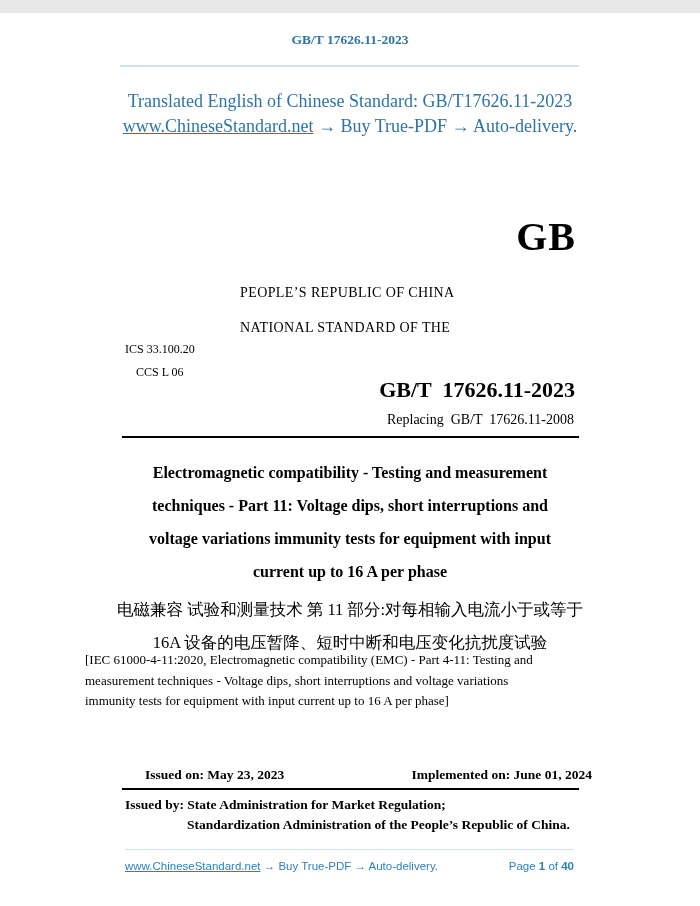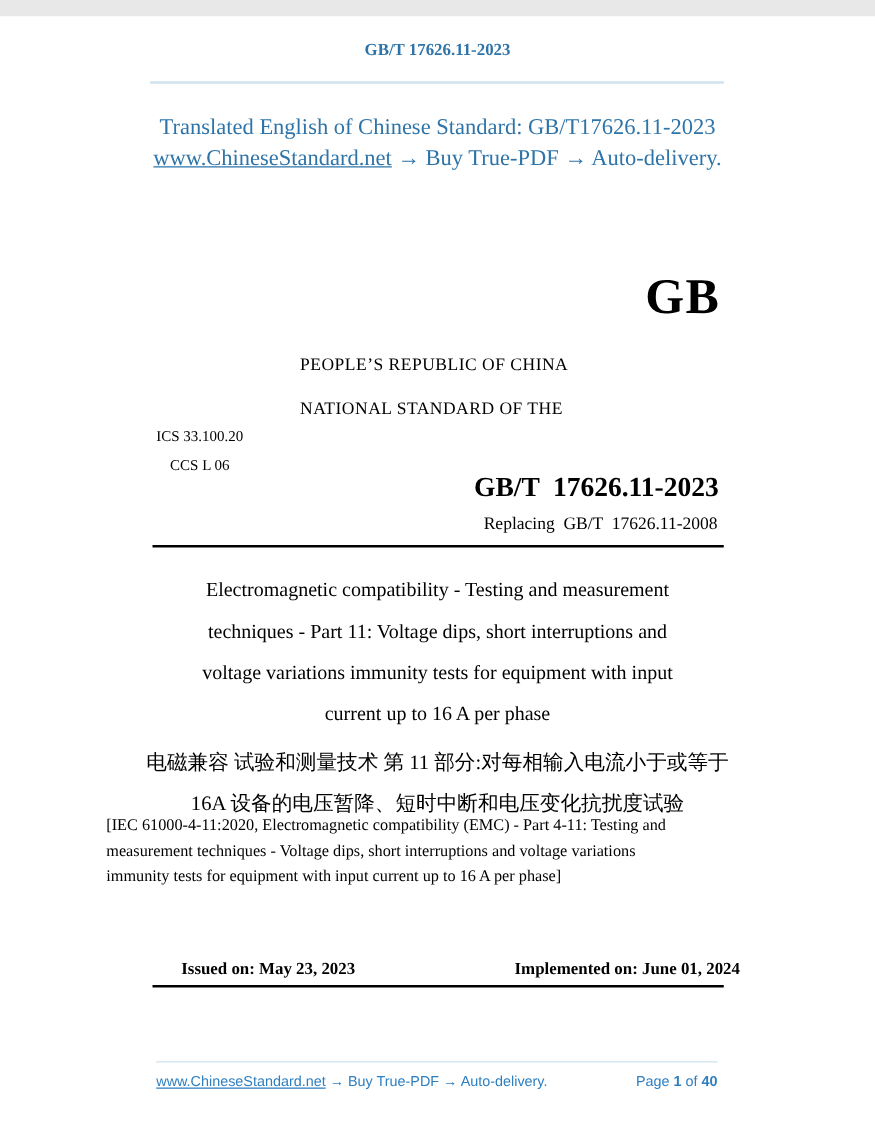--- a/index.html
+++ b/index.html
@@ -53,21 +53,21 @@
     position: absolute; top: 399px; right: 126px;
     font-size: 14px; white-space: pre;
   }
   .dark-rule {
     position: absolute; top: 423px; left: 122px; width: 457px; height: 1.6px;
     background: #000;
   }
   
   .title-en {
     position: absolute; top: 443px; left: 60px; width: 580px;
-    text-align: center; font-size: 16px; font-weight: 400;
+    text-align: center; font-size: 16px; font-weight: 700;
     line-height: 33px;
   }
   .title-zh {
     position: absolute; top: 580px; left: 60px; width: 580px;
     text-align: center; font-size: 16.5px; font-weight: 400;
     line-height: 33px;
   }
   .iec-note {
     position: absolute; top: 637px; left: 85px; width: 530px;
     text-align: left; font-size: 13px; line-height: 20.5px;
@@ -147,20 +147,24 @@
     <div>measurement techniques - Voltage dips, short interruptions and voltage variations</div>
     <div>immunity tests for equipment with input current up to 16 A per phase]</div>
   </div>
 
   <div class="dates-row">
     <span class="nowrap">Issued on: May 23, 2023</span>
     <span class="nowrap">Implemented on: June 01, 2024</span>
   </div>
   <div class="date-rule"></div>
 
+  <div class="issued-by">
+    <div>Issued by: State Administration for Market Regulation;</div>
+    <div class="indent">Standardization Administration of the People’s Republic of China.</div>
+  </div>
 
   <div class="footer-rule"></div>
   <div class="footer">
     <span><span class="link">www.ChineseStandard.net</span><span> → Buy True-PDF → Auto-delivery.</span></span>
     <span class="nowrap"><span>Page</span>&nbsp;<b>1</b>&nbsp;<span>of</span>&nbsp;<b>40</b></span>
   </div>
 
 </div>
 
 </body></html>

